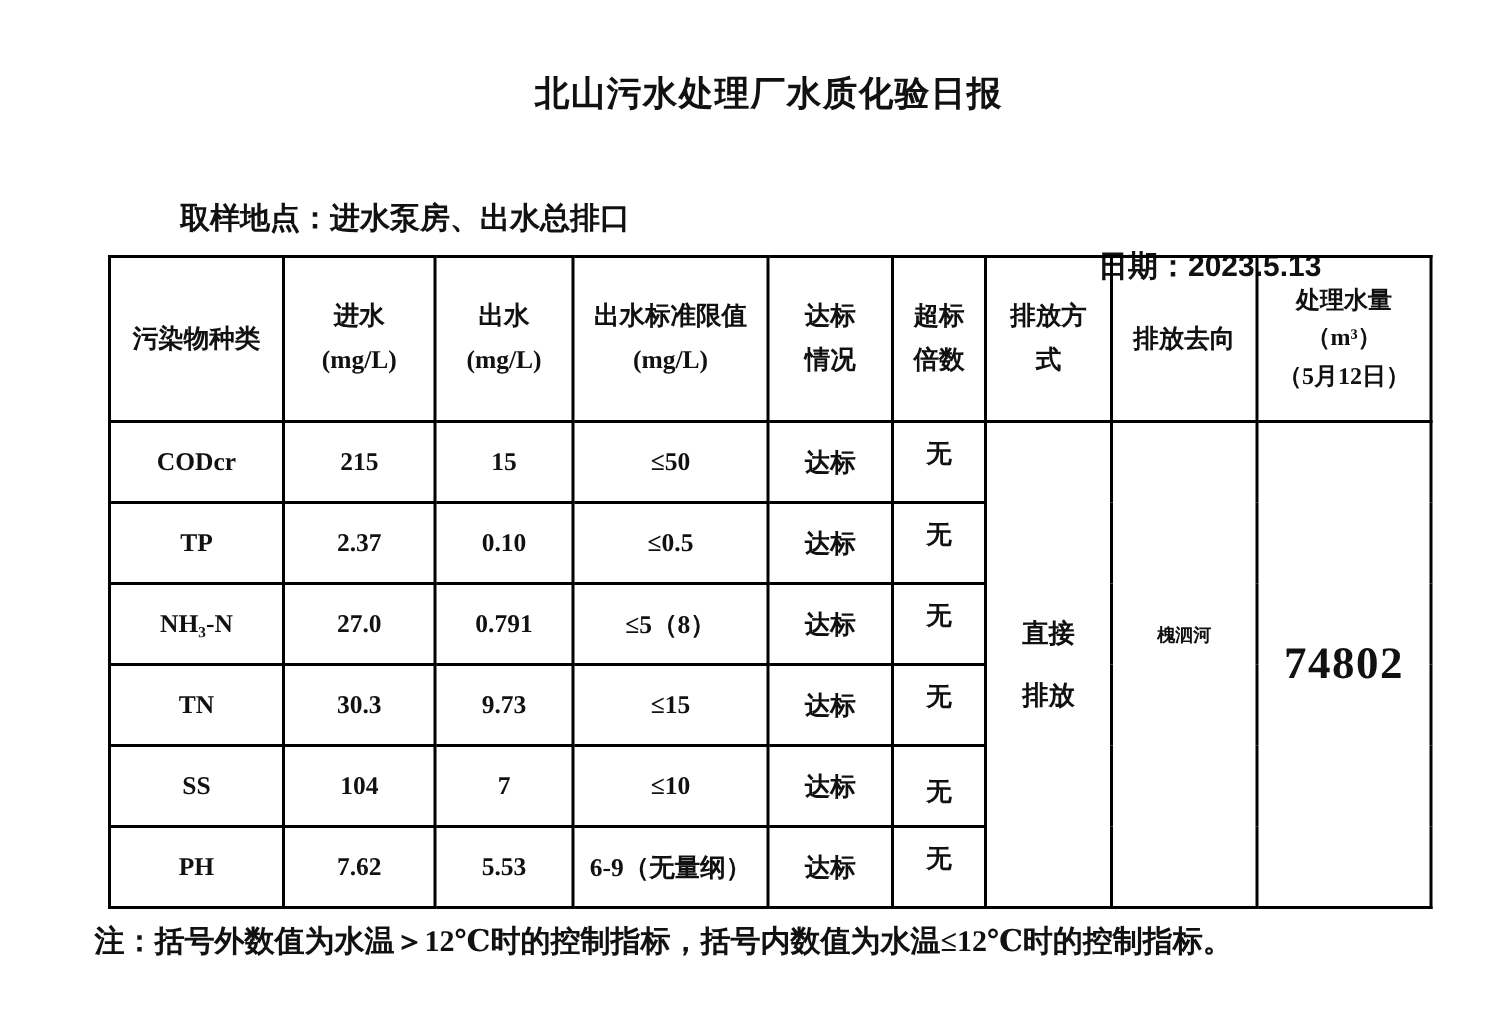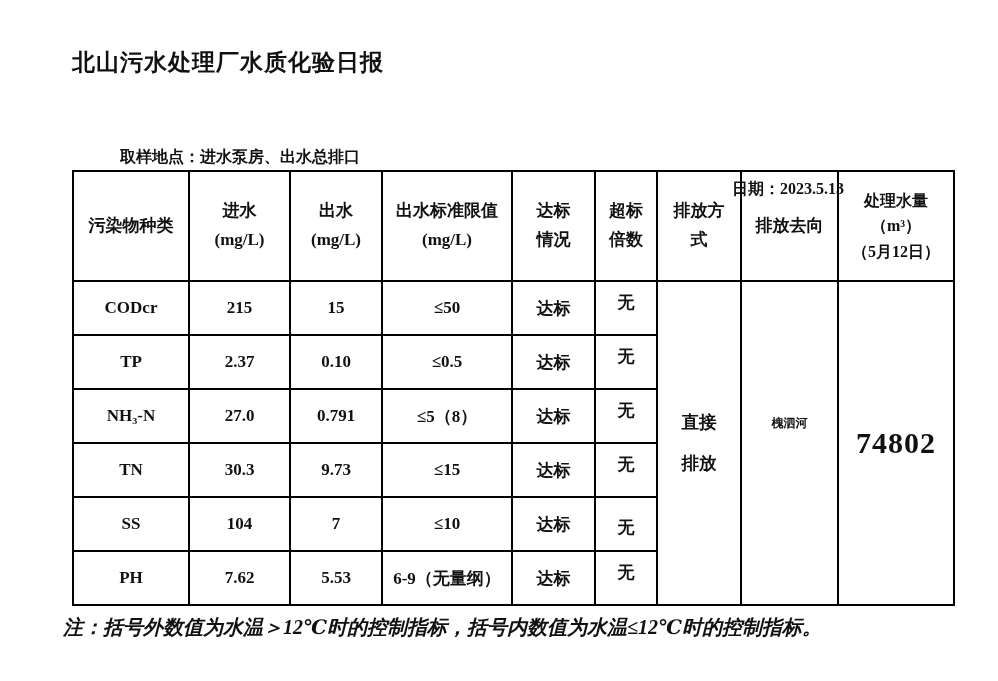--- a/index.html
+++ b/index.html
@@ -12,31 +12,32 @@
     color: #111111;
     font-family: "Liberation Serif", "DejaVu Serif", serif;
   }
 
   .report-title {
     position: absolute;
     left: 72px;
     top: 47px;
     width: 881px;
     margin: 0;
+    text-align: center;
     font-size: 23px;
     font-weight: 600;
     letter-spacing: 1px;
     font-family: "Liberation Serif", "DejaVu Serif", serif;
   }
 
   .meta-sampling, .meta-date {
     position: absolute;
-    top: 147px;
-    font-family: Liberation Serif, serif;
-    font-size: 16px;
+    top: 132px;
+    font-family: Liberation Sans, sans-serif;
+    font-size: 20px;
     font-weight: 700;
     white-space: nowrap;
   }
   .meta-sampling { left: 120px; }
   .meta-date { left: 732px; margin-top: 32px; }
 
   table.report-table {
     position: absolute;
     left: 72px;
     top: 170px;
@@ -75,21 +76,20 @@
   .footnote {
     position: absolute;
     left: 63px;
     top: 614px;
     width: 920px;
     margin: 0;
     font-size: 20px;
     font-weight: 700;
     font-family: "Liberation Serif", "DejaVu Serif", serif;
     white-space: nowrap;
-    font-style: italic;
   }
 </style>
 </head>
 <body>
 
 <h1 class="report-title">北山污水处理厂水质化验日报</h1>
 
 <div class="meta-sampling">取样地点：进水泵房、出水总排口</div>
 <div class="meta-date">日期：2023.5.13</div>
 

